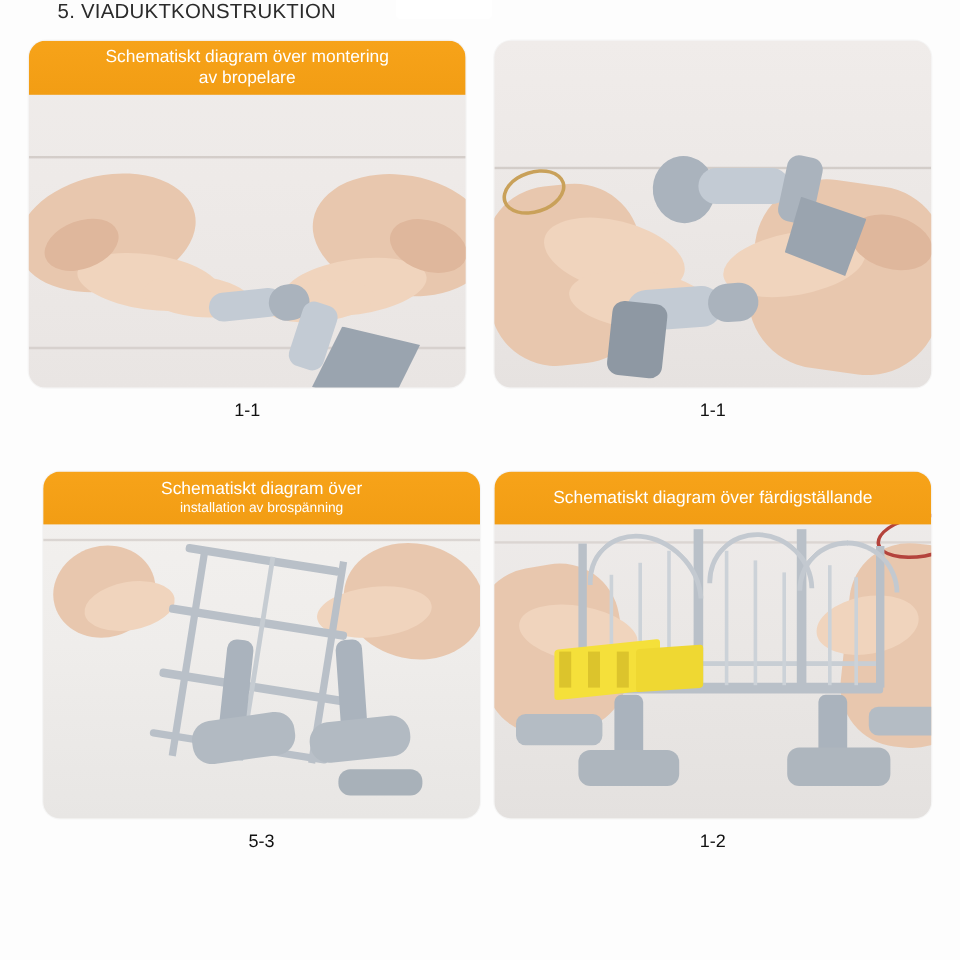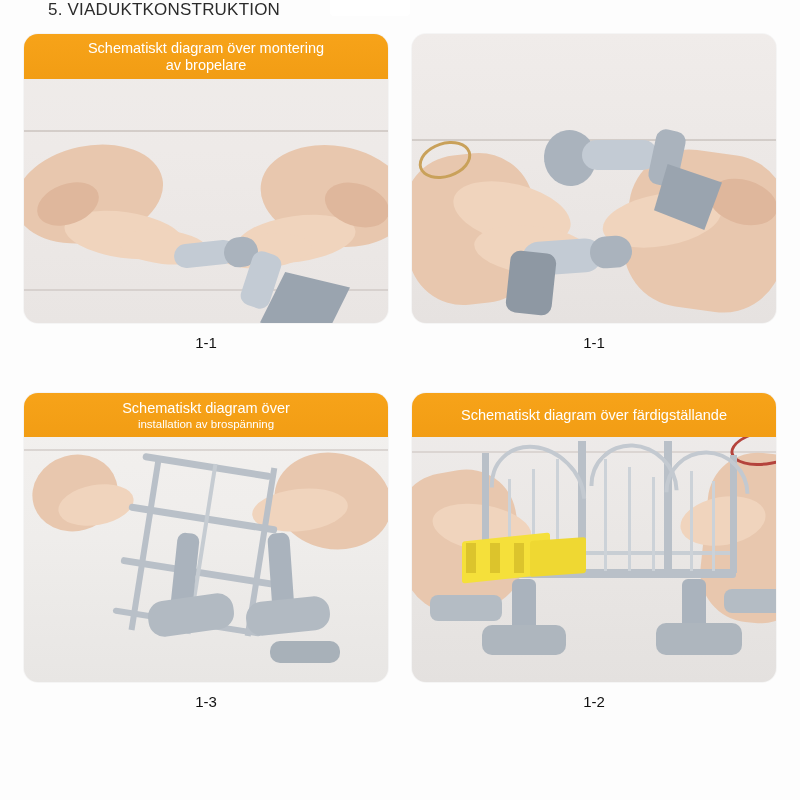--- a/index.html
+++ b/index.html
@@ -239,21 +239,21 @@
 
             <div class="part light" style="left:110px; top:206px; width:80px; height:34px; border-radius:17px; transform:rotate(-4deg);"></div>
             <div class="part" style="left:178px; top:202px; width:42px; height:32px; border-radius:16px; transform:rotate(-4deg);"></div>
             <div class="part dark" style="left:96px; top:218px; width:46px; height:62px; border-radius:10px; transform:rotate(6deg);"></div>
           </div>
         </div>
         <div class="caption">1-1</div>
       </div>
     </div>
 
-    <div class="row" style="margin-top:42px;">
+    <div class="row" style="margin-top:42px;margin-left:12px;">
 
       <div class="cell">
         <div class="card">
           <div class="photo bg-3">
             <div class="table-line" style="top:56px; background:rgba(185,175,170,0.4);"></div>
 
             <div class="skin" style="left:8px; top:62px; width:86px; height:76px; transform:rotate(-16deg);"></div>
             <div class="skin l" style="left:34px; top:92px; width:76px; height:40px; transform:rotate(-10deg);"></div>
             <div class="skin" style="left:250px; top:60px; width:118px; height:96px; transform:rotate(12deg);"></div>
             <div class="skin l" style="left:228px; top:96px; width:96px; height:42px; transform:rotate(-6deg);"></div>
@@ -272,21 +272,21 @@
             <div style="position:absolute; left:222px; top:206px; width:84px; height:34px; background:#b2bac2; border-radius:16px; transform:rotate(-6deg);"></div>
             <div style="position:absolute; left:246px; top:248px; width:70px; height:22px; background:#a8b1b9; border-radius:10px;"></div>
           </div>
           <div class="banner">
             <div class="banner-inner">
               <span class="line1">Schematiskt diagram över</span>
               <span class="line2">installation av brospänning</span>
             </div>
           </div>
         </div>
-        <div class="caption">1-3</div>
+        <div class="caption">5-3</div>
       </div>
 
       <div class="cell">
         <div class="card">
           <div class="photo bg-4">
             <div class="table-line" style="top:58px; background:rgba(185,175,170,0.35);"></div>
 
             <div class="skin" style="left:-12px; top:78px; width:120px; height:140px; border-radius:50px; transform:rotate(-10deg);"></div>
             <div class="skin l" style="left:20px; top:112px; width:100px; height:46px; transform:rotate(10deg);"></div>
             <div class="skin" style="left:292px; top:60px; width:110px; height:170px; border-radius:50px; transform:rotate(6deg);"></div>

